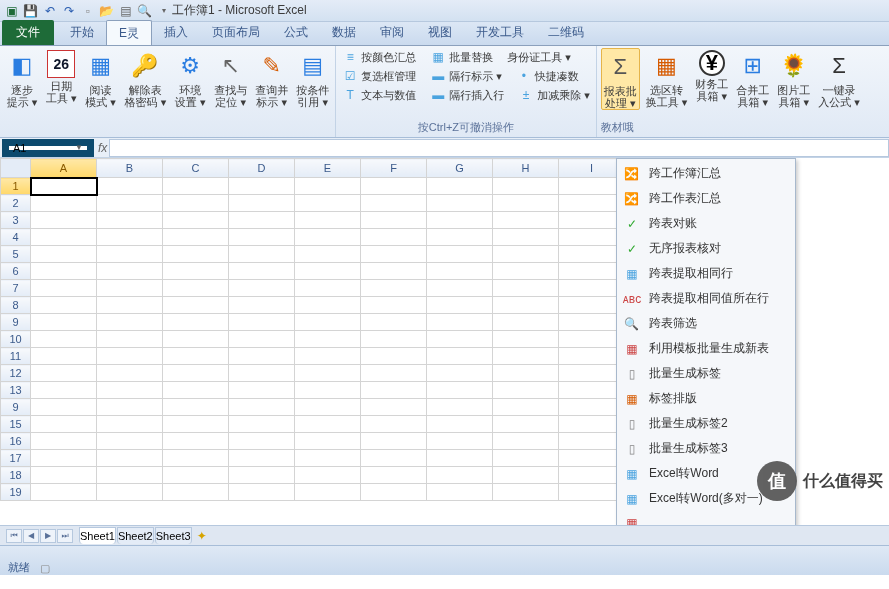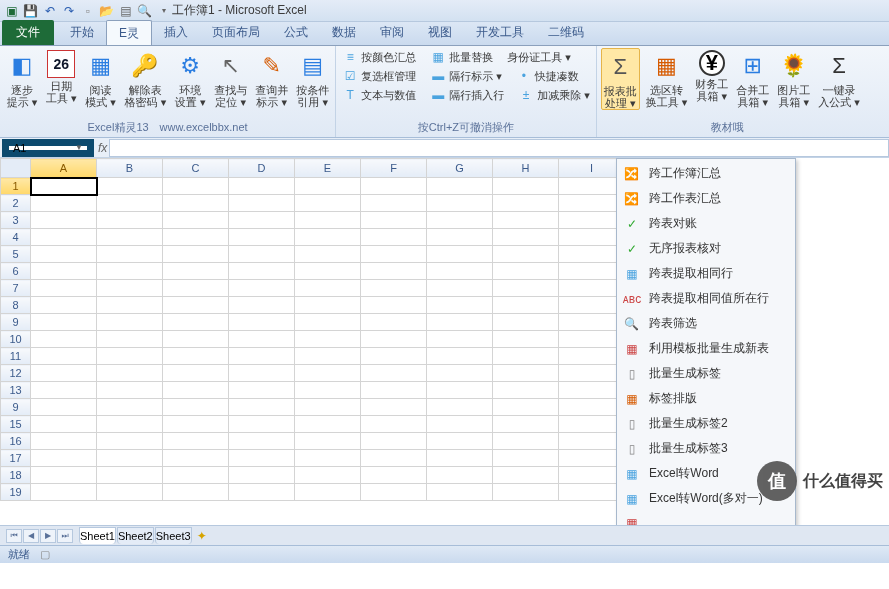--- a/index.html
+++ b/index.html
@@ -47,21 +47,21 @@
 .dropdown { position: absolute; top: 0; left: 616px; width: 180px; background: #f5f7fa; border: 1px solid #a7b8cc; box-shadow: 2px 2px 4px rgba(0,0,0,0.2); z-index: 10; padding: 2px 0; }
 .dropdown .mi { display: flex; align-items: center; gap: 8px; padding: 4px 8px 4px 6px; cursor: pointer; font-size: 12px; color: #333; }
 .dropdown .mi .mico { width: 18px; height: 16px; display: flex; align-items: center; justify-content: center; font-size: 12px; }
 
 .sheettabs { height: 20px; background: #dfe7f2; border-top: 1px solid #b6c8de; display: flex; align-items: center; padding-left: 6px; }
 .sheetnav { display: flex; gap: 1px; margin-right: 6px; }
 .sheetnav span { width: 16px; height: 14px; background: #eef3fa; border: 1px solid #b6c8de; display: flex; align-items: center; justify-content: center; font-size: 8px; color: #5a7199; cursor: pointer; }
 .sheettab { padding: 2px 0; background: #fff; border: 1px solid #b6c8de; border-bottom: none; border-radius: 0 0 4px 4px; font-size: 11px; margin-right: 1px; cursor: pointer; }
 .sheettab.inactive { background: #e4ecf7; }
 
-.statusbar { height: 18px; background: linear-gradient(#dfe9f5,#cadaee); display: flex; align-items: center; padding: 0 8px; font-size: 11px; color: #3b5a8b; border-top: 1px solid #a7bdd8; }
+.statusbar { height: 30px; background: linear-gradient(#dfe9f5,#cadaee); display: flex; align-items: flex-end; padding: 0 8px; font-size: 11px; color: #3b5a8b; border-top: 1px solid #a7bdd8; }
 
 .watermark { position: absolute; right: 6px; bottom: 24px; display: flex; align-items: center; gap: 6px; z-index: 20; opacity: 0.92; }
 .watermark .circ { width: 40px; height: 40px; border-radius: 50%; background: #555; color: #fff; display: flex; align-items: center; justify-content: center; font-size: 18px; font-weight: bold; }
 .watermark .wt { color: #333; font-size: 16px; font-weight: bold; }
 </style>
 </head>
 <body>
 
 <div class="titlebar">
   <div class="qat">
@@ -123,21 +123,20 @@
         </div>
         <div class="bigbtn">
           <div class="bi" style="color:#d65a00">✎</div>
           <div class="bl">查询并<br>标示 ▾</div>
         </div>
         <div class="bigbtn">
           <div class="bi" style="color:#2a7de1">▤</div>
           <div class="bl">按条件<br>引用 ▾</div>
         </div>
       </div>
-    <div class="lbl">Excel精灵13　www.excelbbx.net</div>
   </div>
   <div class="rgrp">
     <div class="btns">
         <div class="smstack" id="rg2">
           <div style="display: flex; gap: 10px;">
             <div class="smrow">
               <span class="si" style="color:#4aa3df">≡</span>
               <span>按颜色汇总</span>
             </div>
             <div class="smrow">
@@ -200,21 +199,21 @@
         </div>
         <div class="bigbtn">
           <div class="bi" style="color:#d6a400">🌻</div>
           <div class="bl">图片工<br>具箱 ▾</div>
         </div>
         <div class="bigbtn">
           <div class="bi" style="color:#333">Σ</div>
           <div class="bl">一键录<br>入公式 ▾</div>
         </div>
       </div>
-    <div class="lbl" style="text-align:center;padding-right:8px">教材哦</div>
+    <div class="lbl" style="text-align:left;padding-right:8px">教材哦</div>
   </div>
 </div>
 
 <div class="formulabar">
   <div class="namebox">
     <span>A1</span>
     <span class="dd">▼</span>
   </div>
   <div class="fxarea">
     <span class="fx">fx</span>

